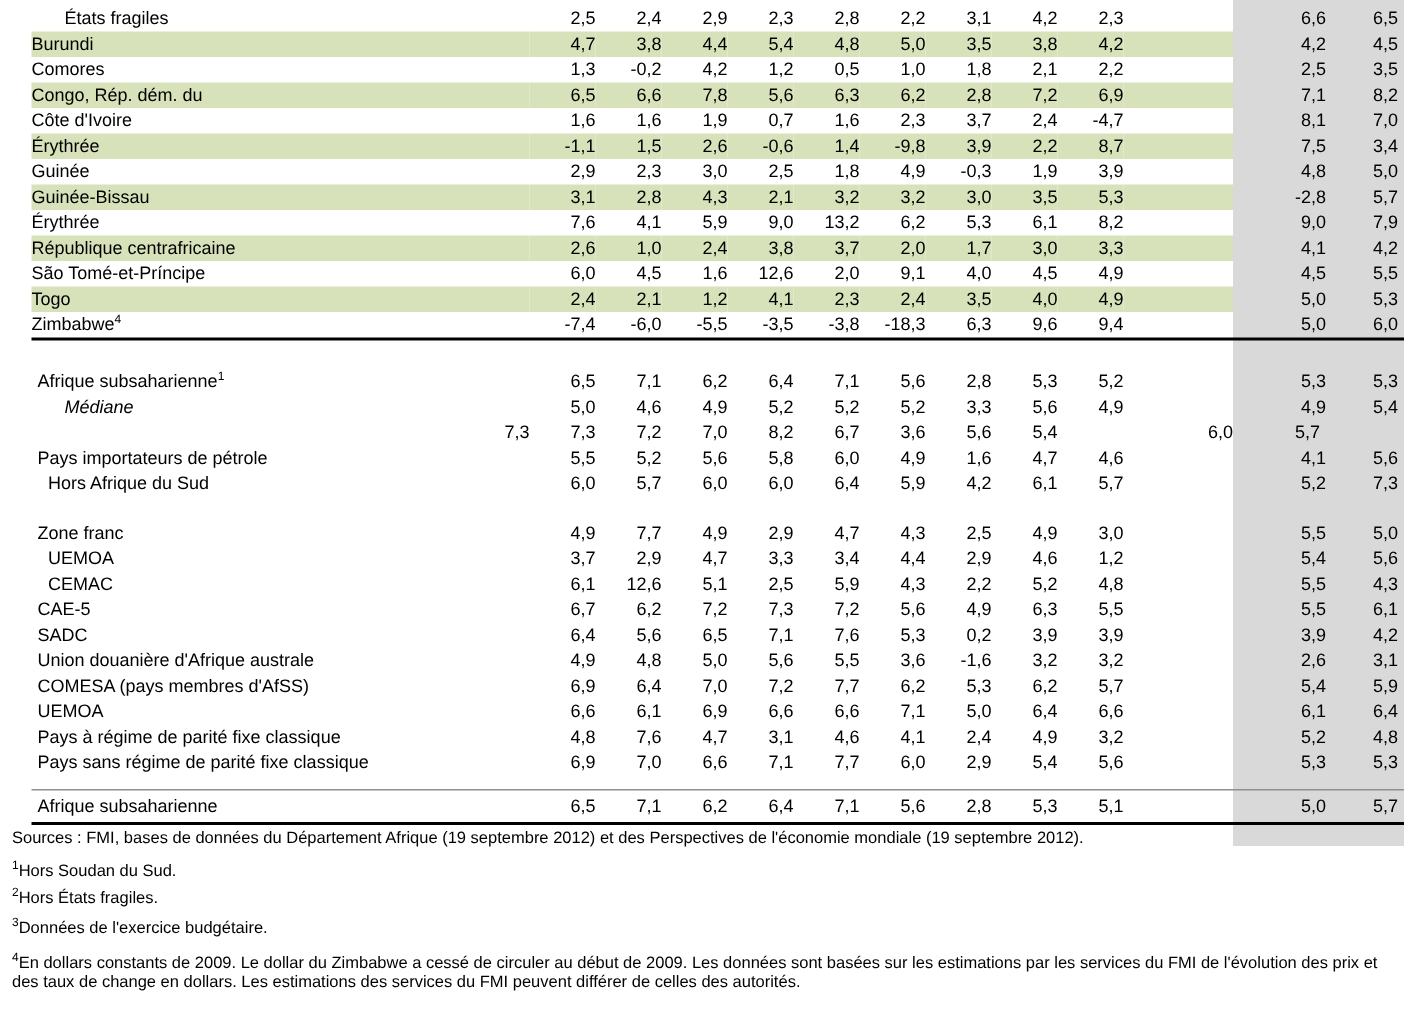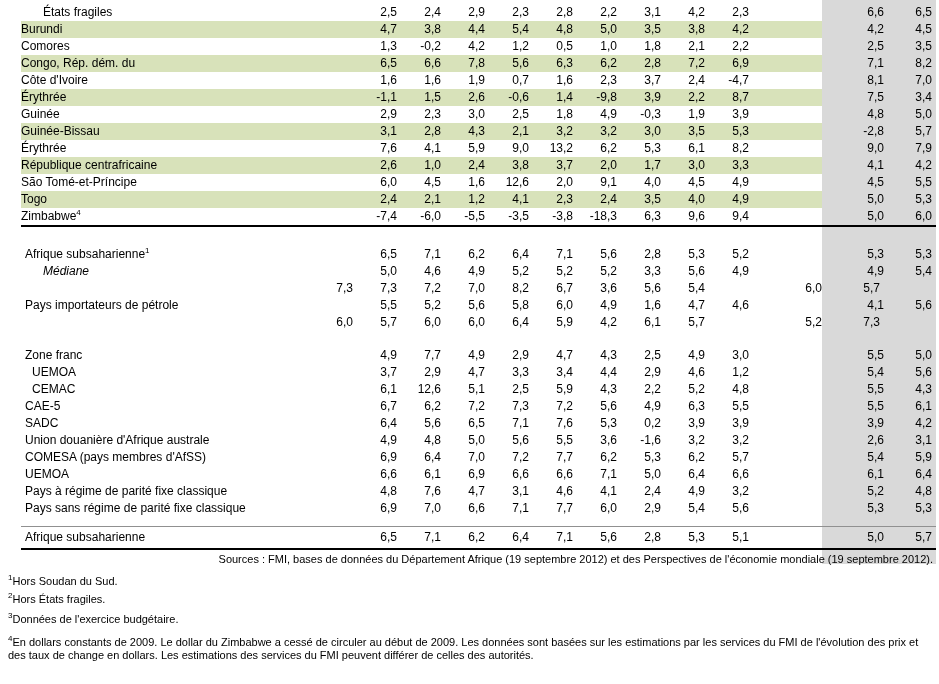--- a/index.html
+++ b/index.html
@@ -39,21 +39,21 @@
   .sec1 { padding-top:4px; border-bottom:2px solid #000; }
   .sec2 { margin-top:19px; }
   .sec3 { }
   .sec4 { margin-top:16px; }
   .sec5 { margin-top:9px; border-top:1px solid #909090; border-bottom:2px solid #000; }
   .sec5 .row { height:21px; line-height:21px; }
   .footer {
     margin-left:8px; margin-right:6px;
     font-size:11px; line-height:13px; color:#000;
   }
-  .src { margin-top:3px;text-align:right; }
+  .src { margin-top:3px; }
   .fn1 { margin-top:9px; }
   .fn2 { margin-top:5px; }
   .fn3 { margin-top:7px; }
   .fn4 { margin-top:10px; }
 </style>
 </head>
 <body>
 
 <div class="page">
   <div class="gray-block"></div>
@@ -312,20 +312,21 @@
             <div class="val lt">6,0</div>
             <div class="val lt">4,9</div>
             <div class="val lt">1,6</div>
             <div class="val lt">4,7</div>
             <div class="val lt">4,6</div>
             <div class="gap lt"></div>
             <div class="val gt">4,1</div>
             <div class="val gt p2">5,6</div>
           </div>
           <div class="row bold">
+            <div class="label lt ind1">Hors Afrique du Sud</div>
             <div class="val lt">6,0</div>
             <div class="val lt">5,7</div>
             <div class="val lt">6,0</div>
             <div class="val lt">6,0</div>
             <div class="val lt">6,4</div>
             <div class="val lt">5,9</div>
             <div class="val lt">4,2</div>
             <div class="val lt">6,1</div>
             <div class="val lt">5,7</div>
             <div class="gap lt"></div>

